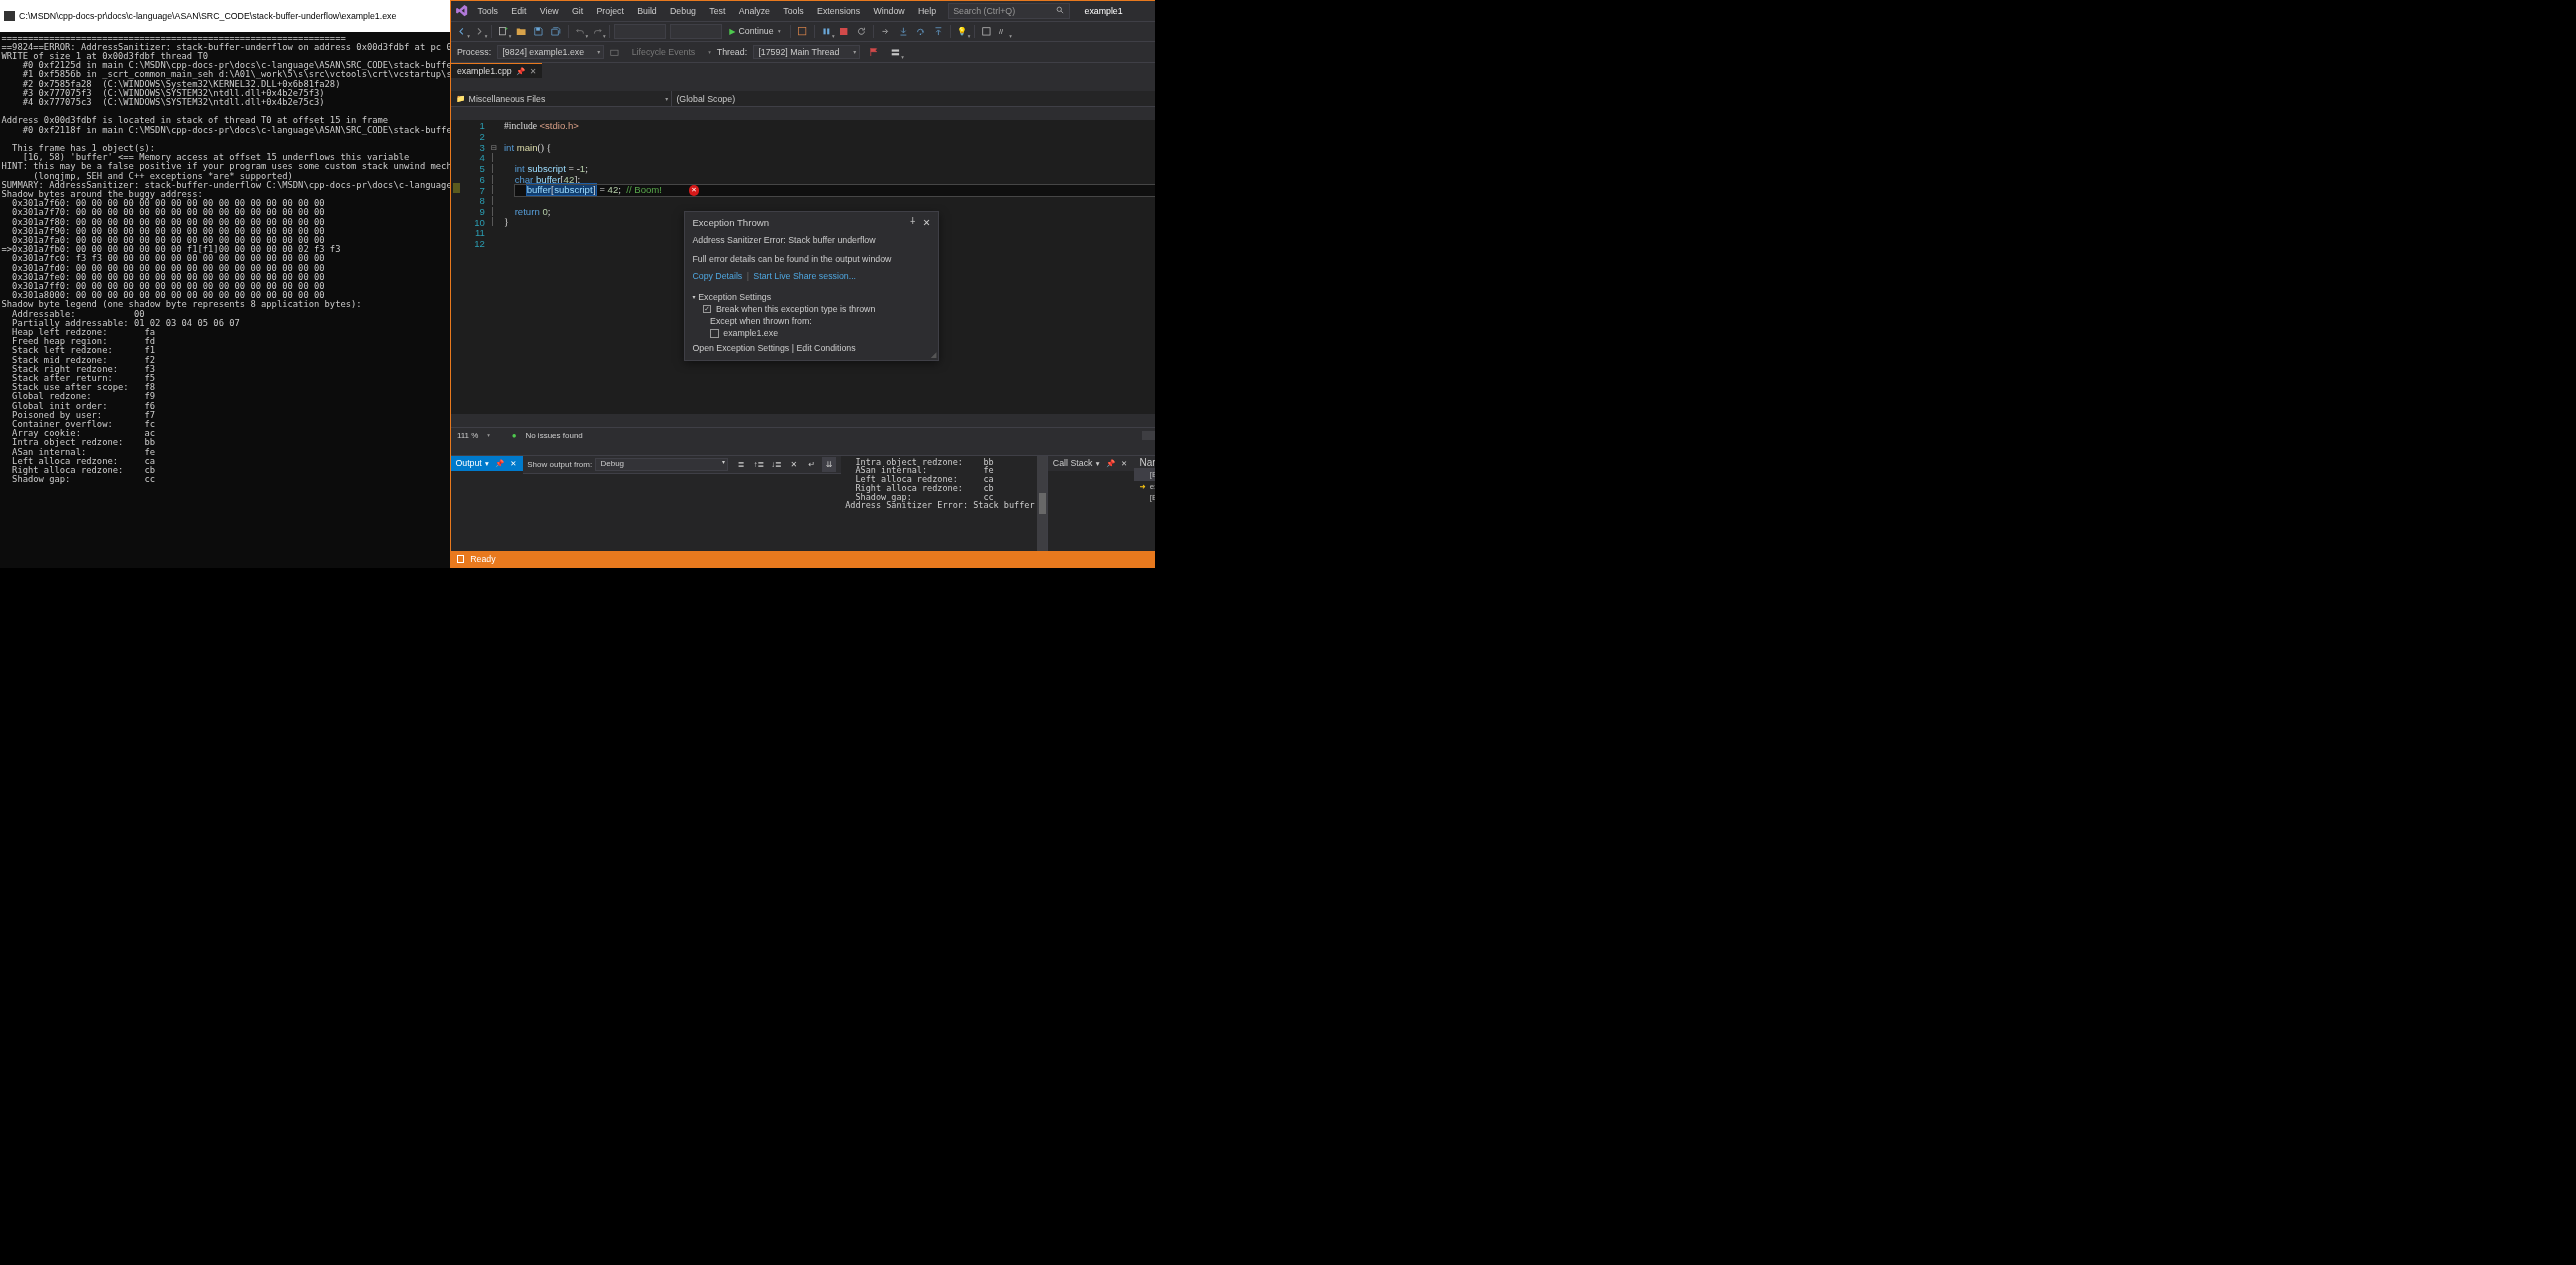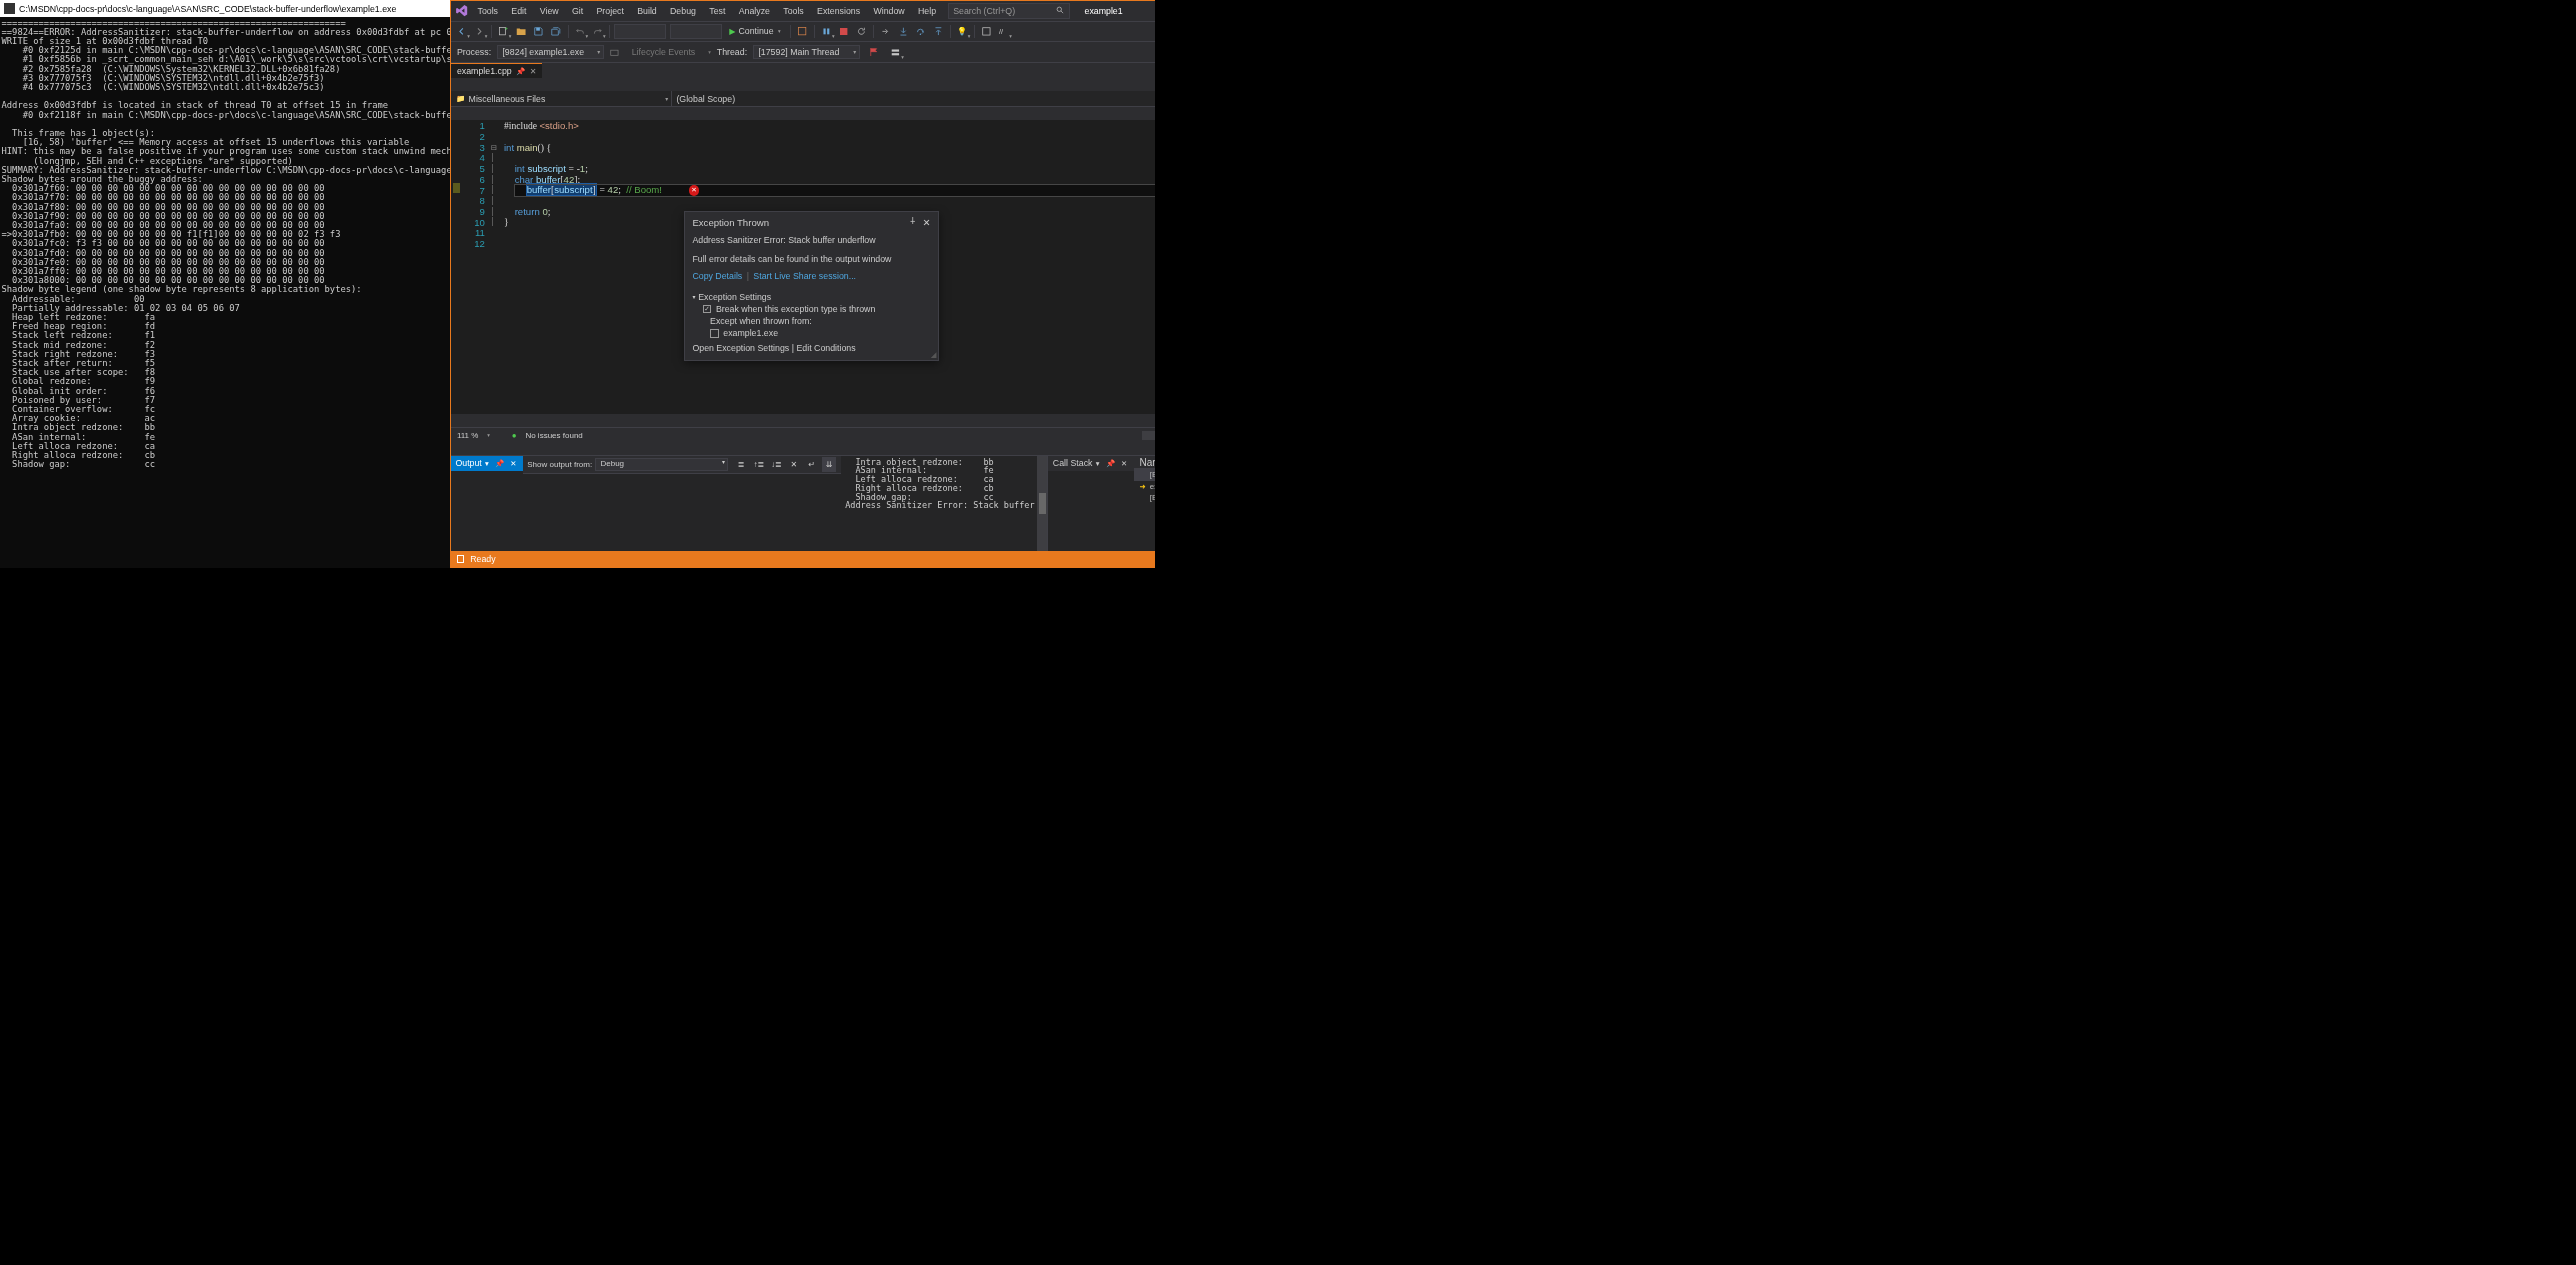--- a/index.html
+++ b/index.html
@@ -1,20 +1,20 @@
 <!DOCTYPE html>
 <html style="font-size:11.8px"><head>
 <meta charset="utf-8">
 <style>
 * { margin: 0; padding: 0; box-sizing: border-box; font-family: "Segoe UI", Tahoma, sans-serif; }
 body { background: #000; width: 1155px; height: 568px; overflow: hidden; display: flex; font-size: 8px; }
 
 
 .console { width: 450px; height: 100%; background: #0c0c0c; color: #ccc; display: flex; flex-direction: column; }
-.console-title { height: 17px; background: #fff; color: #000; display: flex; align-items: center; padding: 0 4.4px; gap: 4.4px; font-size: 8.8px; }
+.console-title { height: 32px; background: #fff; color: #000; display: flex; align-items: center; padding: 0 4.4px; gap: 4.4px; font-size: 8.8px; }
 .console-title .icon { width: 10.3px; height: 10.3px; background: #333; display: inline-block; }
 .console-body { flex: 1; padding: 1.5px 1.5px; font-family: Consolas, monospace; font-size: 8.8px; line-height: 9.2px; white-space: pre; overflow: hidden; color: #ccc; } 
 
 
 .vs { flex: 1; height: 100%; display: flex; flex-direction: column; background: #2d2d30; color: #ccc; position: relative; border: 0.7px solid #e8791e; }
 
 .vs-title { height: 20.6px; background: #2d2d30; display: flex; align-items: center; border-bottom: 0.7px solid #3f3f46; }
 .vs-logo { width: 20.6px; display: flex; align-items: center; justify-content: center; }
 .vs-logo svg { width: 13.3px; height: 13.3px; }
 .vs-menu { display: flex; gap: 1.5px; }

